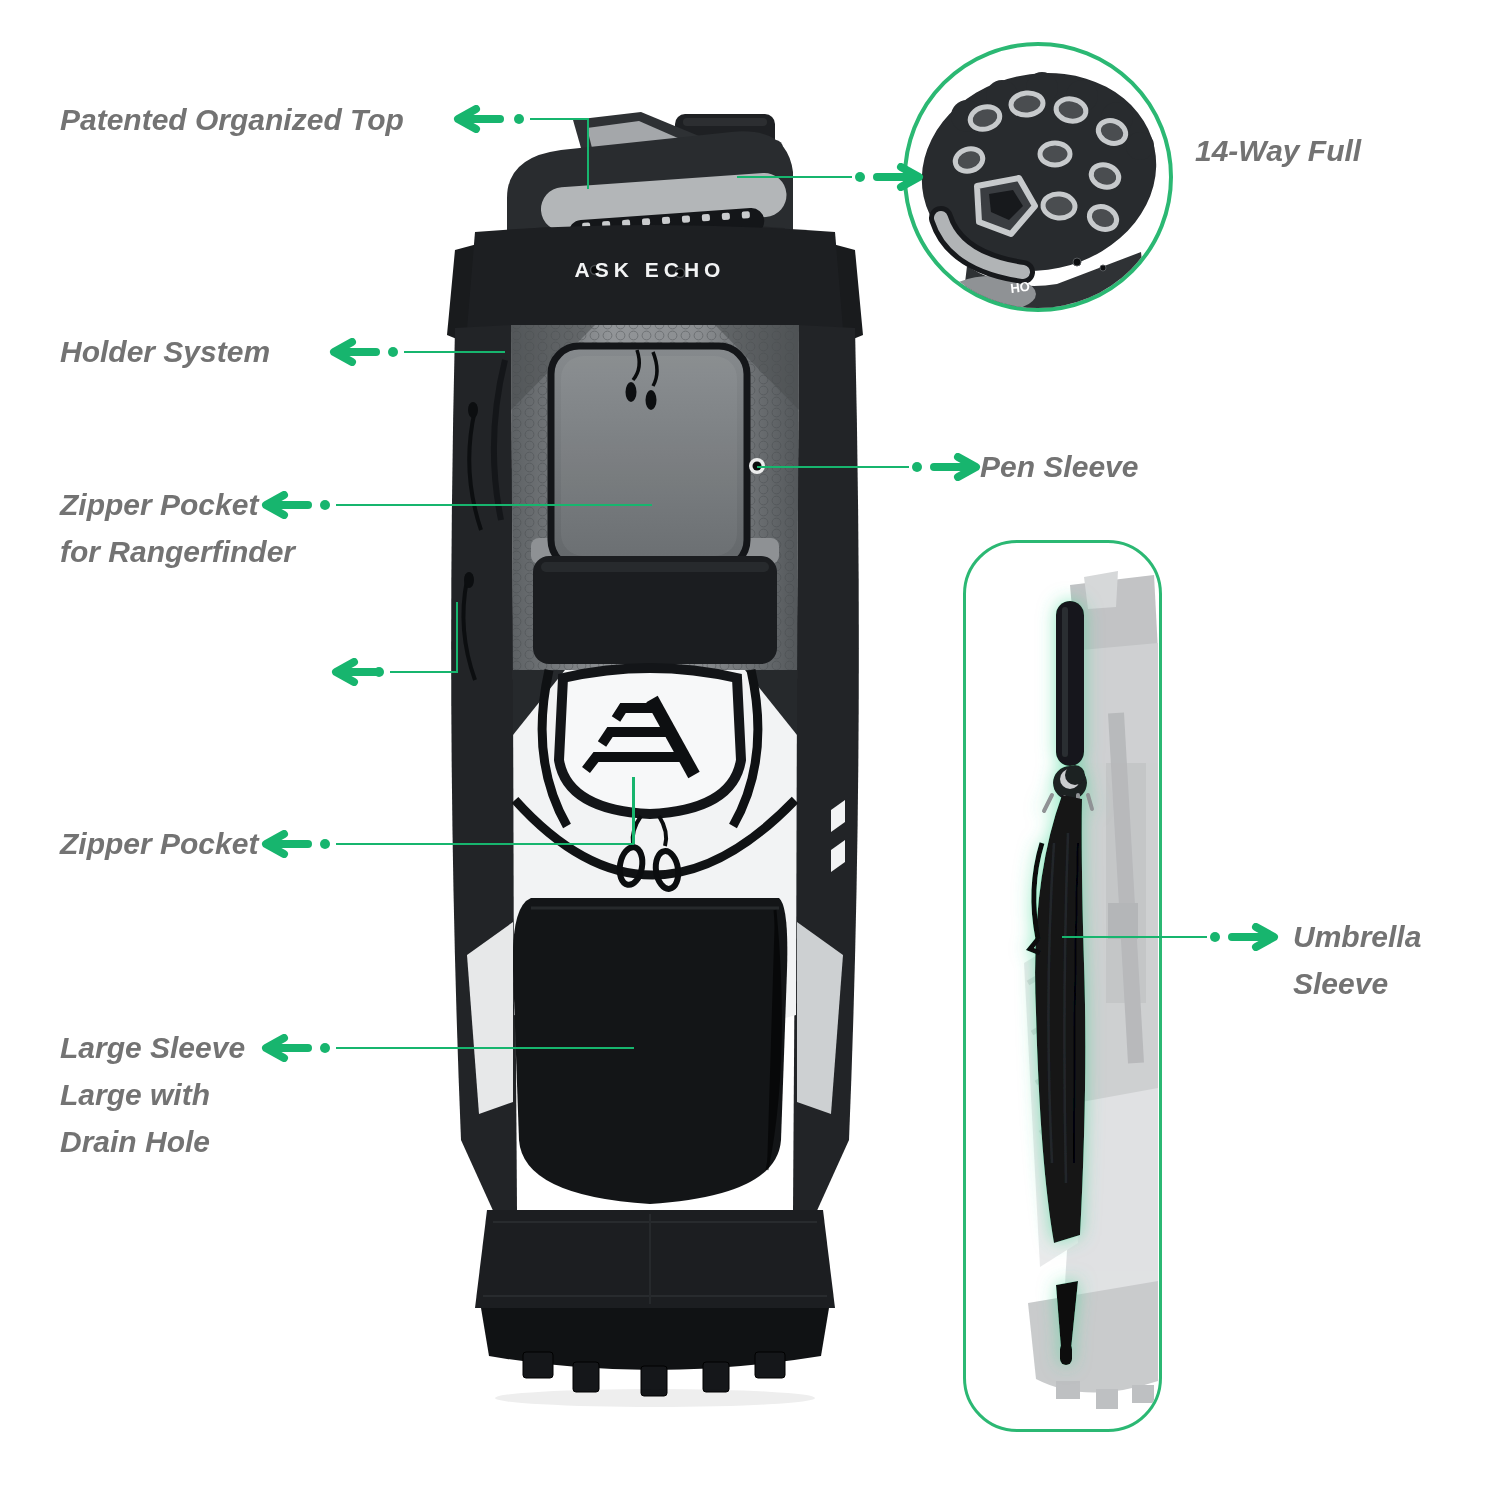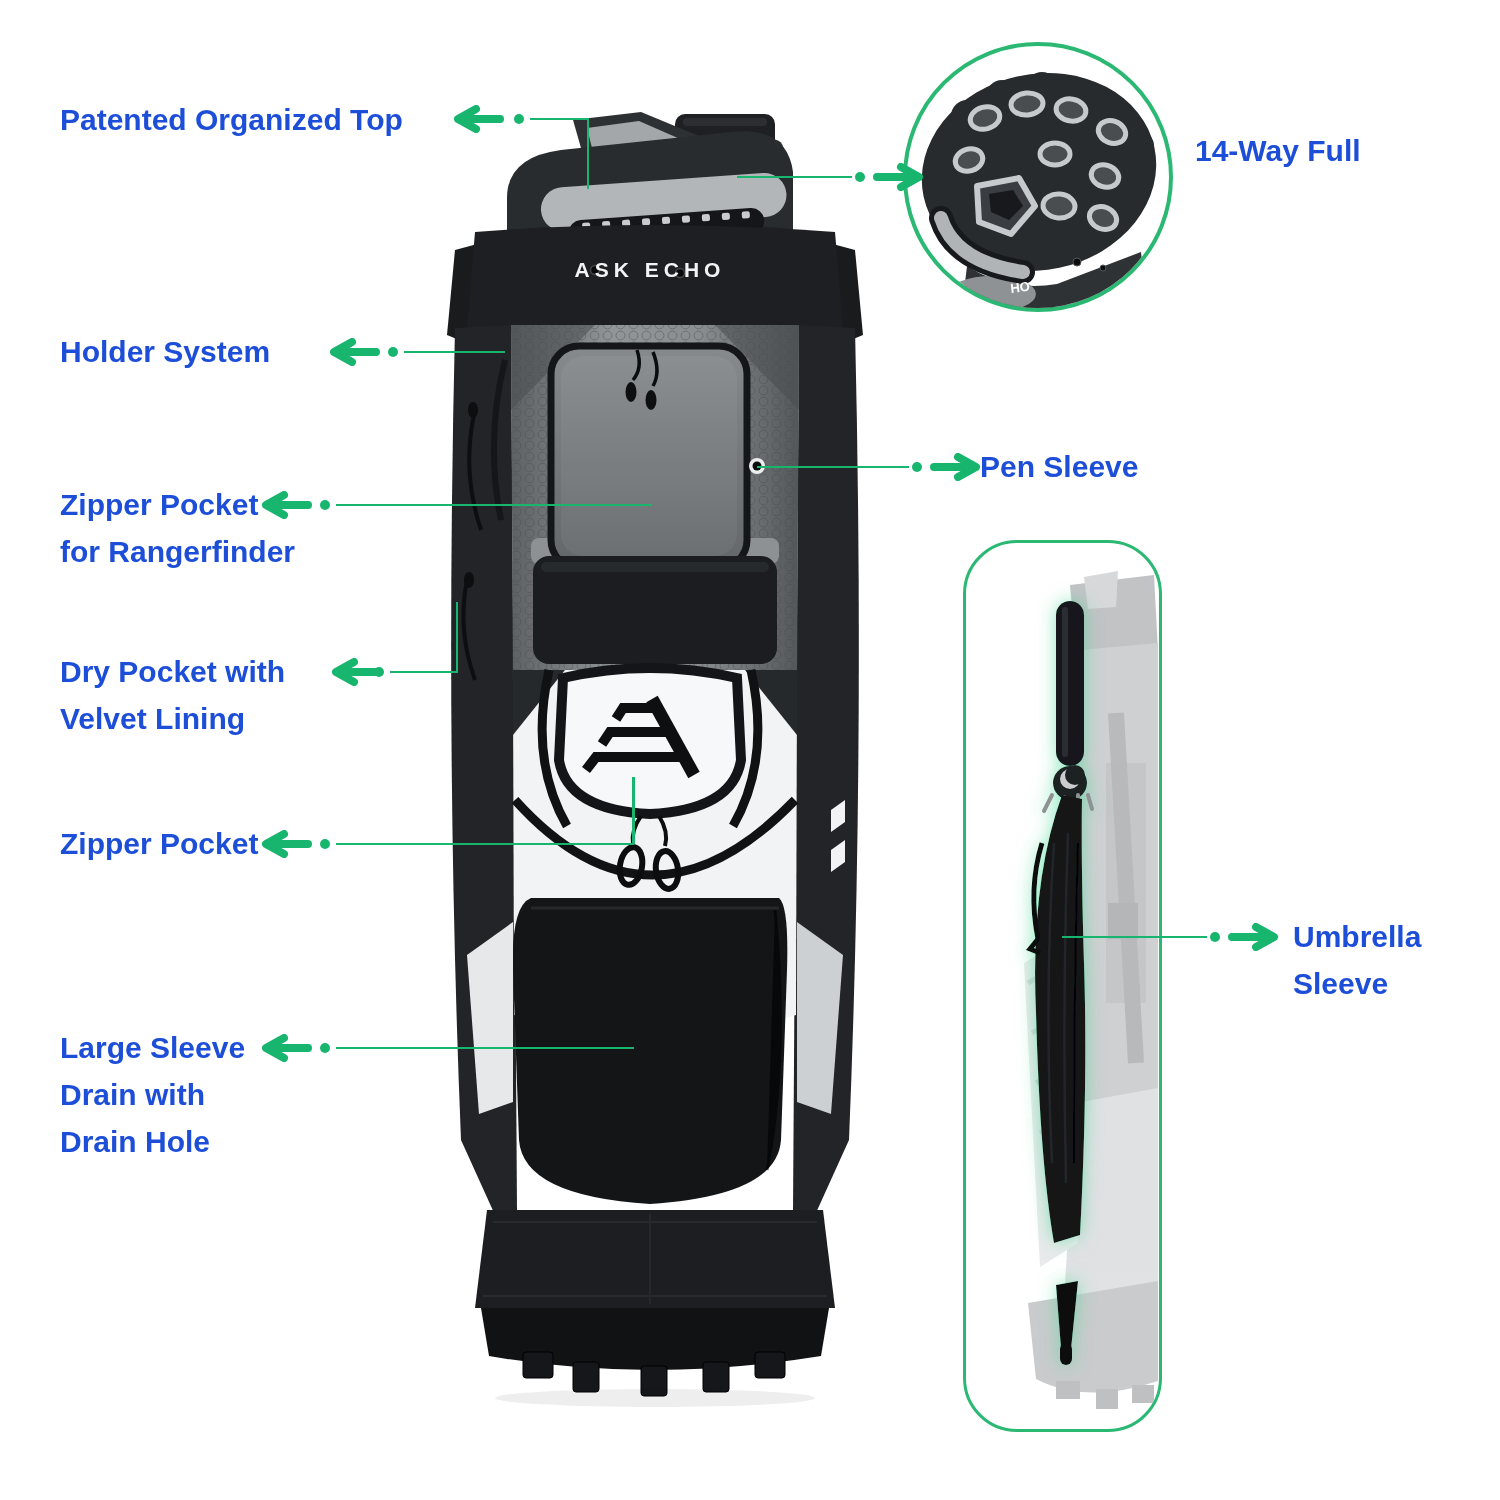--- a/index.html
+++ b/index.html
@@ -1,19 +1,19 @@
 <!DOCTYPE html>
 <html><head>
 <meta charset="utf-8">
 <style>
   html,body{margin:0;padding:0;background:#fff;}
   #canvas{position:relative;width:1500px;height:1500px;background:#fff;overflow:hidden;
           font-family:"Liberation Sans", sans-serif;}
-  .callout{position:absolute;z-index:5;color:#1d4ed8;font-size:30px;font-weight:700;
-           line-height:47px;white-space:nowrap;}
+  .callout{position:absolute;z-index:5;color:#737373;font-size:30px;font-weight:700;
+           line-height:47px;white-space:nowrap;font-style:italic;}
   .callout .ln{display:block;}
   .arrow{position:absolute;z-index:6;}
   .lh{position:absolute;height:2.5px;background:#17b56e;z-index:4;}
   .lv{position:absolute;width:2.5px;background:#17b56e;z-index:4;}
   .ldot{position:absolute;width:10px;height:10px;border-radius:50%;background:#17b56e;z-index:4;}
   #circle-inset{position:absolute;left:903px;top:42px;width:270px;height:270px;border:4px solid #2bb873;
                 border-radius:50%;overflow:hidden;background:#fff;z-index:2;box-sizing:border-box;}
   #umbrella-inset{position:absolute;left:963px;top:540px;width:199px;height:892px;border:3.5px solid #2bb873;
                   border-radius:54px;overflow:hidden;background:#fff;z-index:2;box-sizing:border-box;}
   #bag-svg{position:absolute;left:445px;top:110px;z-index:1;}
@@ -255,30 +255,26 @@
   <div class="callout" style="left:60px;top:96px">
     <span class="ln">Patented Organized Top</span>
   </div>
   <div class="callout" style="left:60px;top:328px">
     <span class="ln">Holder System</span>
   </div>
   <div class="callout" style="left:60px;top:481px">
     <span class="ln">Zipper Pocket</span>
     <span class="ln">for Rangerfinder</span>
   </div>
-  <div class="callout" style="left:60px;top:648px">
-    <span class="ln">Dry Pocket with</span>
-    <span class="ln">Velvet Lining</span>
-  </div>
   <div class="callout" style="left:60px;top:820px">
     <span class="ln">Zipper Pocket</span>
   </div>
   <div class="callout" style="left:60px;top:1024px">
     <span class="ln">Large Sleeve</span>
-    <span class="ln">Drain with</span>
+    <span class="ln">Large with</span>
     <span class="ln">Drain Hole</span>
   </div>
   <div class="callout" style="left:1195px;top:124px;line-height:54px">
     <span class="ln">14-Way Full</span>
   </div>
   <div class="callout" style="left:980px;top:443px">
     <span class="ln">Pen Sleeve</span>
   </div>
   <div class="callout" style="left:1293px;top:913px">
     <span class="ln">Umbrella</span>

